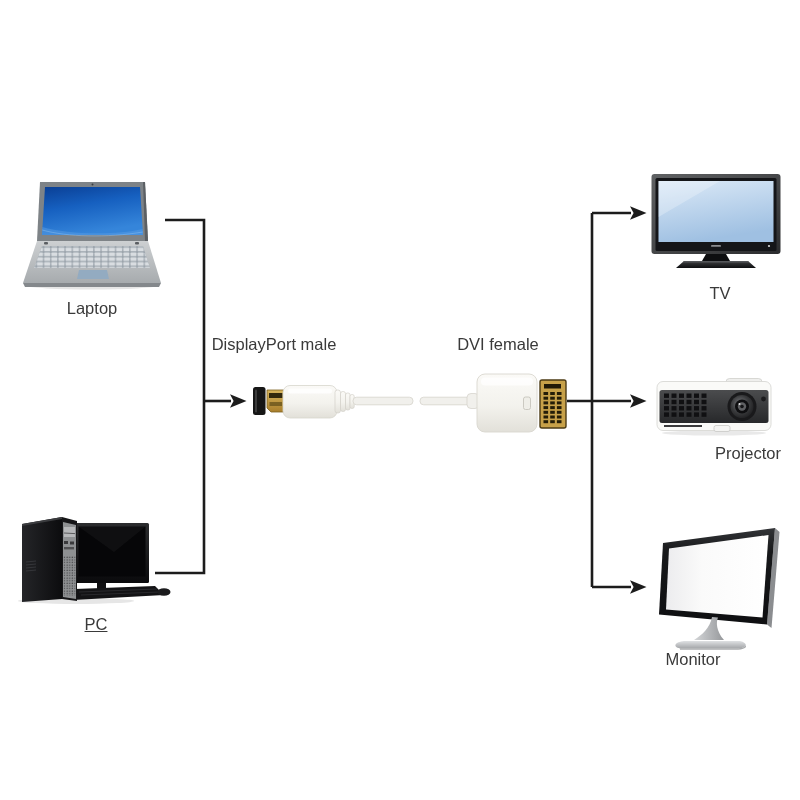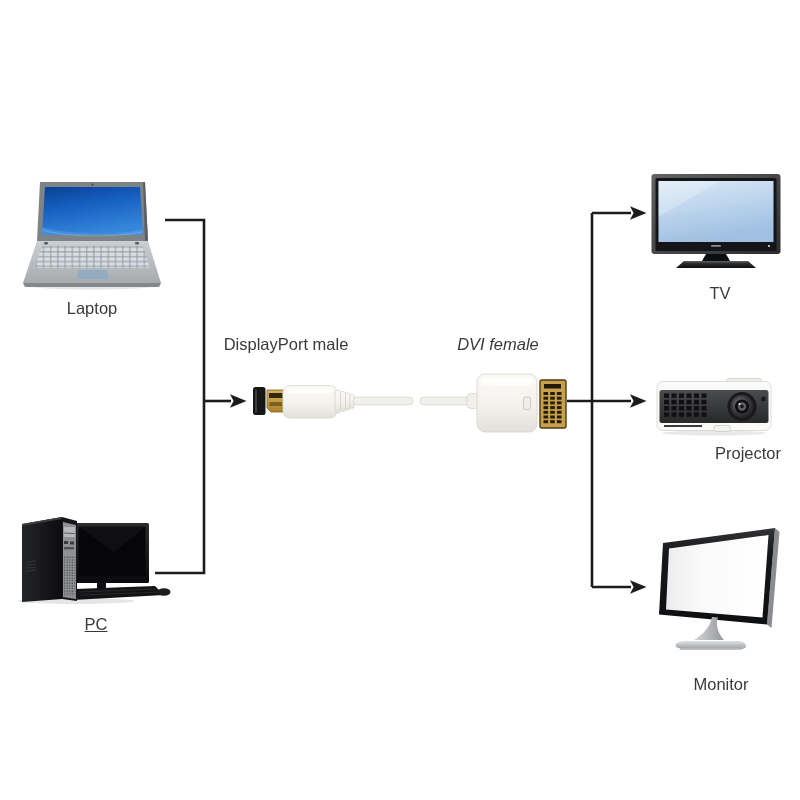--- a/index.html
+++ b/index.html
@@ -4,25 +4,25 @@
 <style>
   html,body{margin:0;padding:0;background:#ffffff;}
   .stage{position:relative;width:800px;height:798px;background:#ffffff;overflow:hidden;
          font-family:"Liberation Sans",sans-serif;}
   .dev{position:absolute;margin:0;padding:0;}
   .wires{position:absolute;left:0;top:0;}
   .lbl{position:absolute;font-size:16.5px;line-height:1.2;color:#3a3a3a;
        transform:translateX(-50%);white-space:nowrap;}
   .lbl-laptop{left:92px;top:299px;}
   .lbl-pc{left:96px;top:615px;text-decoration:underline;}
-  .lbl-dp{left:286px;top:335px;}
-  .lbl-dvi{left:498px;top:335px;font-style:italic;}
+  .lbl-dp{left:274px;top:335px;}
+  .lbl-dvi{left:498px;top:335px;}
   .lbl-tv{left:720px;top:284px;text-align:center;}
   .lbl-projector{left:722px;top:444px;margin-left:26px;}
-  .lbl-monitor{left:721px;top:650px;margin-top:25px;}
+  .lbl-monitor{left:693px;top:650px;}
   .pos-laptop{left:22px;top:180px;}
   .pos-pc{left:14px;top:512px;}
   .pos-tv{left:650px;top:172px;}
   .pos-projector{left:656px;top:378px;}
   .pos-monitor{left:650px;top:518px;}
   .pos-adapter{left:250px;top:372px;}
 </style>
 </head>
 <body>
 

